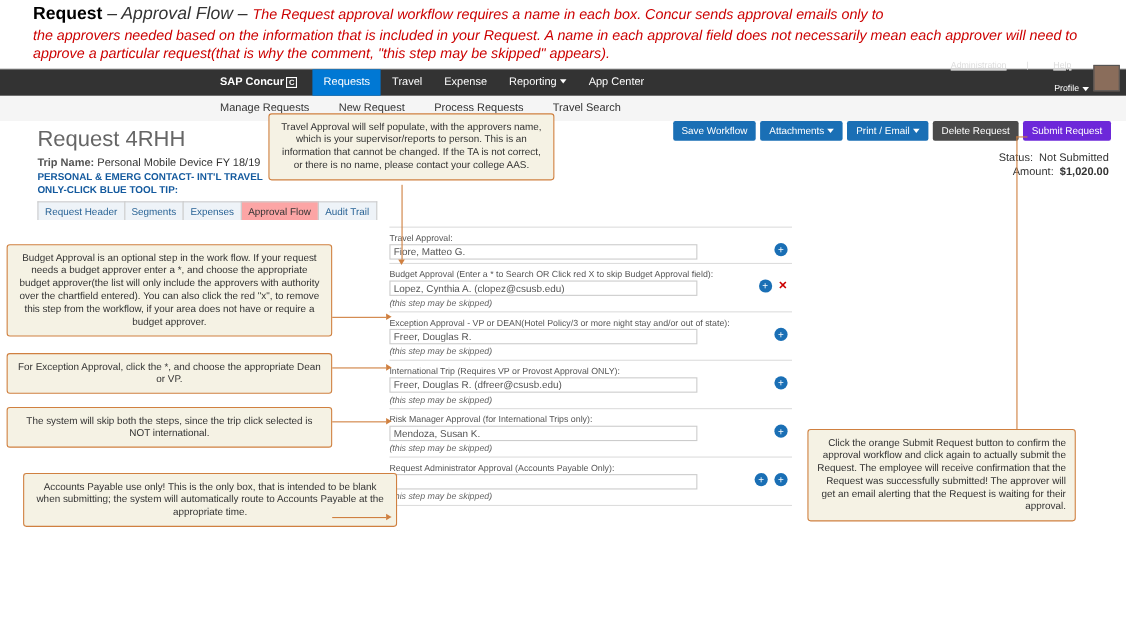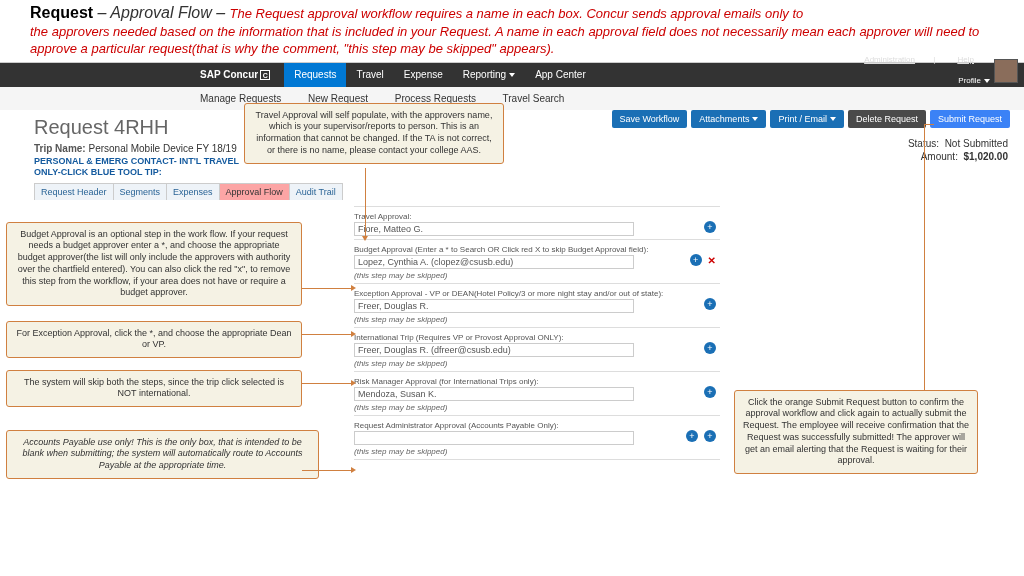--- a/index.html
+++ b/index.html
@@ -30,21 +30,21 @@
 .tripname { font-size:10px; color:#333; }
 .tripname b { color:#555; font-weight:bold; }
 .tip { color:#145a9e; font-weight:bold; font-size:9px; margin-top:2px; line-height:1.2; max-width:220px; }
 .tabs { margin-top:6px; display:flex; font-size:9px; }
 .tab { padding:3px 6px; border:1px solid #ccc; border-bottom:none; background:#eef3f8; color:#2a6496; cursor:pointer; margin-right:-1px; }
 .tab.active { background:#fca5a5; color:#333; }
 .btnrow { position:absolute; right:14px; top:0; display:flex; gap:4px; }
 .btn { padding:4px 8px; font-size:9px; color:#fff; border-radius:2px; cursor:pointer; }
 .btn.blue { background:#1a6fb5; }
 .btn.dark { background:#4a4a4a; }
-.btn.orange { background:#3b82f6; }
+.btn.orange { background:#6d28d9; }
 .btn .caret { border-top-color:#fff; }
 .status { position:absolute; right:16px; top:28px; text-align:right; font-size:10px; color:#333; }
 .status div { margin-bottom:2px; }
 .workflow { margin-left:320px; margin-top:6px; border-top:1px solid #ddd; width:366px; }
 .wf-row { border-bottom:1px solid #ddd; padding:5px 0 3px; position:relative; }
 .wf-label { font-size:8px; color:#555; }
 .wf-input { width:280px; border:1px solid #ccc; font-size:9px; padding:1px 3px; color:#555; background:#fff; margin-top:1px; }
 .wf-skip { font-size:8px; font-style:italic; color:#666; margin-top:2px; }
 .wf-icons { position:absolute; right:4px; top:14px; display:flex; gap:6px; align-items:center; }
 .icon-plus { width:12px; height:12px; border-radius:50%; background:#1a6fb5; color:#fff; font-size:9px; line-height:12px; text-align:center; cursor:pointer; }
@@ -142,21 +142,21 @@
     <div class="arrow-cap right" style="left:351px; top:175px;"></div>
 
     <div class="callout" style="left:6px; top:211px; width:296px;">For Exception Approval, click the *, and choose the appropriate Dean or VP.</div>
     <div class="arrow-line" style="left:302px; top:224px; width:49px; height:1px;"></div>
     <div class="arrow-cap right" style="left:351px; top:221px;"></div>
 
     <div class="callout" style="left:6px; top:260px; width:296px;">The system will skip both the steps, since the trip click selected is NOT international.</div>
     <div class="arrow-line" style="left:302px; top:273px; width:49px; height:1px;"></div>
     <div class="arrow-cap right" style="left:351px; top:270px;"></div>
 
-    <div class="callout" style="left:6px; top:320px; width:313px;font-style:italic;">Accounts Payable use only! This is the only box, that is intended to be blank when submitting; the system will automatically route to Accounts Payable at the appropriate time.</div>
+    <div class="callout" style="left:21px; top:320px; width:340px;">Accounts Payable use only! This is the only box, that is intended to be blank when submitting; the system will automatically route to Accounts Payable at the appropriate time.</div>
     <div class="arrow-line" style="left:302px; top:360px; width:49px; height:1px;"></div>
     <div class="arrow-cap right" style="left:351px; top:357px;"></div>
 
-    <div class="callout" style="left:734px; top:280px; width:244px;">Click the orange Submit Request button to confirm the approval workflow and click again to actually submit the Request. The employee will receive confirmation that the Request was successfully submitted! The approver will get an email alerting that the Request is waiting for their approval.</div>
+    <div class="callout" style="left:734px; top:280px; width:244px;text-align:right;">Click the orange Submit Request button to confirm the approval workflow and click again to actually submit the Request. The employee will receive confirmation that the Request was successfully submitted! The approver will get an email alerting that the Request is waiting for their approval.</div>
     <div class="arrow-line v" style="left:924px; top:14px; height:266px;"></div>
     <div class="arrow-line" style="left:924px; top:14px; width:10px; height:1px;"></div>
   </div>
 </div>
 
 </body></html>

